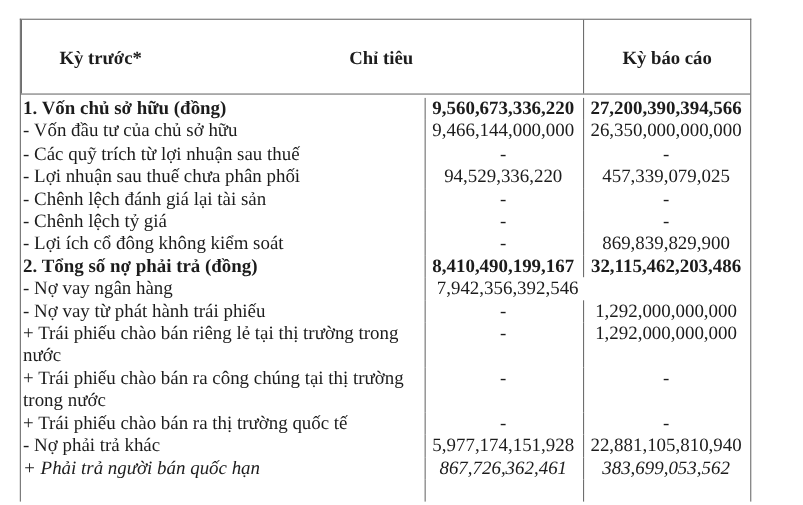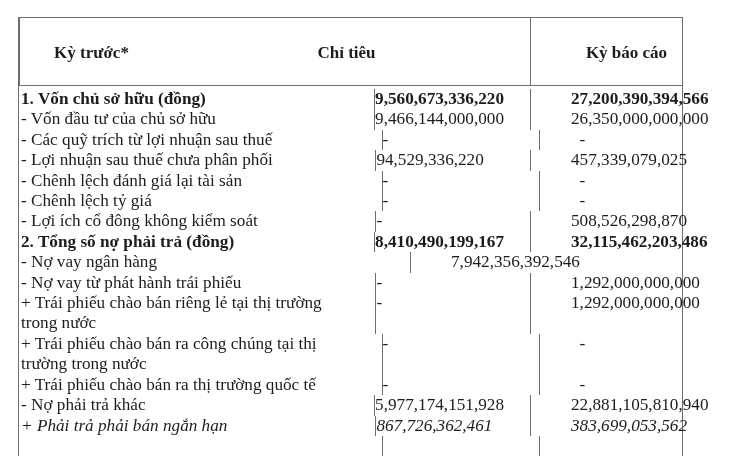--- a/index.html
+++ b/index.html
@@ -32,37 +32,36 @@
   .hdr .cell {
     display: flex;
     align-items: center;
     justify-content: center;
     font-weight: bold;
     font-size: 17px;
     padding-top: 2px;
   }
   .c1 { width: 367px; box-sizing: border-box; }
   .c2 { width: 144px; box-sizing: border-box; border-left: 1.5px solid #6e6e6e; }
-  .c3 { width: 152px; box-sizing: border-box; border-left: 1.5px solid #6e6e6e; padding-left: 40px; }
+  .c3 { width: 152px; box-sizing: border-box; border-left: 1.5px solid #6e6e6e; }
   .body { padding-top: 3px; }
   .row {
     display: flex;
     font-size: 17.2px;
     line-height: 20.4px;
   }
   .row .c1 {
     padding-left: 2px;
     white-space: normal;
   }
   .row .c2, .row .c3 {
-    text-align: left;
+    text-align: center;
     padding-right: 2px;
     white-space: nowrap;
     align-self: stretch;
-    margin-left: 24px;
   }
   .bold { font-weight: bold; }
   .italic { font-style: italic; }
   .cut {
     height: 20px;
   }
 </style>
 </head>
 <body>
 
@@ -99,21 +98,21 @@
       <div class="c3">-</div>
     </div>
     <div class="row">
       <div class="c1">- Chênh lệch tỷ giá</div>
       <div class="c2">-</div>
       <div class="c3">-</div>
     </div>
     <div class="row">
       <div class="c1">- Lợi ích cổ đông không kiểm soát</div>
       <div class="c2">-</div>
-      <div class="c3">508,526,298,870</div>
+      <div class="c3">869,839,829,900</div>
     </div>
     <div class="row bold">
       <div class="c1">2. Tổng số nợ phải trả (đồng)</div>
       <div class="c2">8,410,490,199,167</div>
       <div class="c3">32,115,462,203,486</div>
     </div>
     <div class="row">
       <div class="c1">- Nợ vay ngân hàng</div>
       <div class="c3">7,942,356,392,546</div>
     </div>
@@ -136,21 +135,21 @@
       <div class="c1">+ Trái phiếu chào bán ra thị trường quốc tế</div>
       <div class="c2">-</div>
       <div class="c3">-</div>
     </div>
     <div class="row">
       <div class="c1">- Nợ phải trả khác</div>
       <div class="c2">5,977,174,151,928</div>
       <div class="c3">22,881,105,810,940</div>
     </div>
     <div class="row italic">
-      <div class="c1">+ Phải trả phải bán ngắn hạn</div>
+      <div class="c1">+ Phải trả người bán quốc hạn</div>
       <div class="c2">867,726,362,461</div>
       <div class="c3">383,699,053,562</div>
     </div>
     <div class="row cut">
       <div class="c1"></div>
       <div class="c2"></div>
       <div class="c3"></div>
     </div>
   </div>
 </div>

